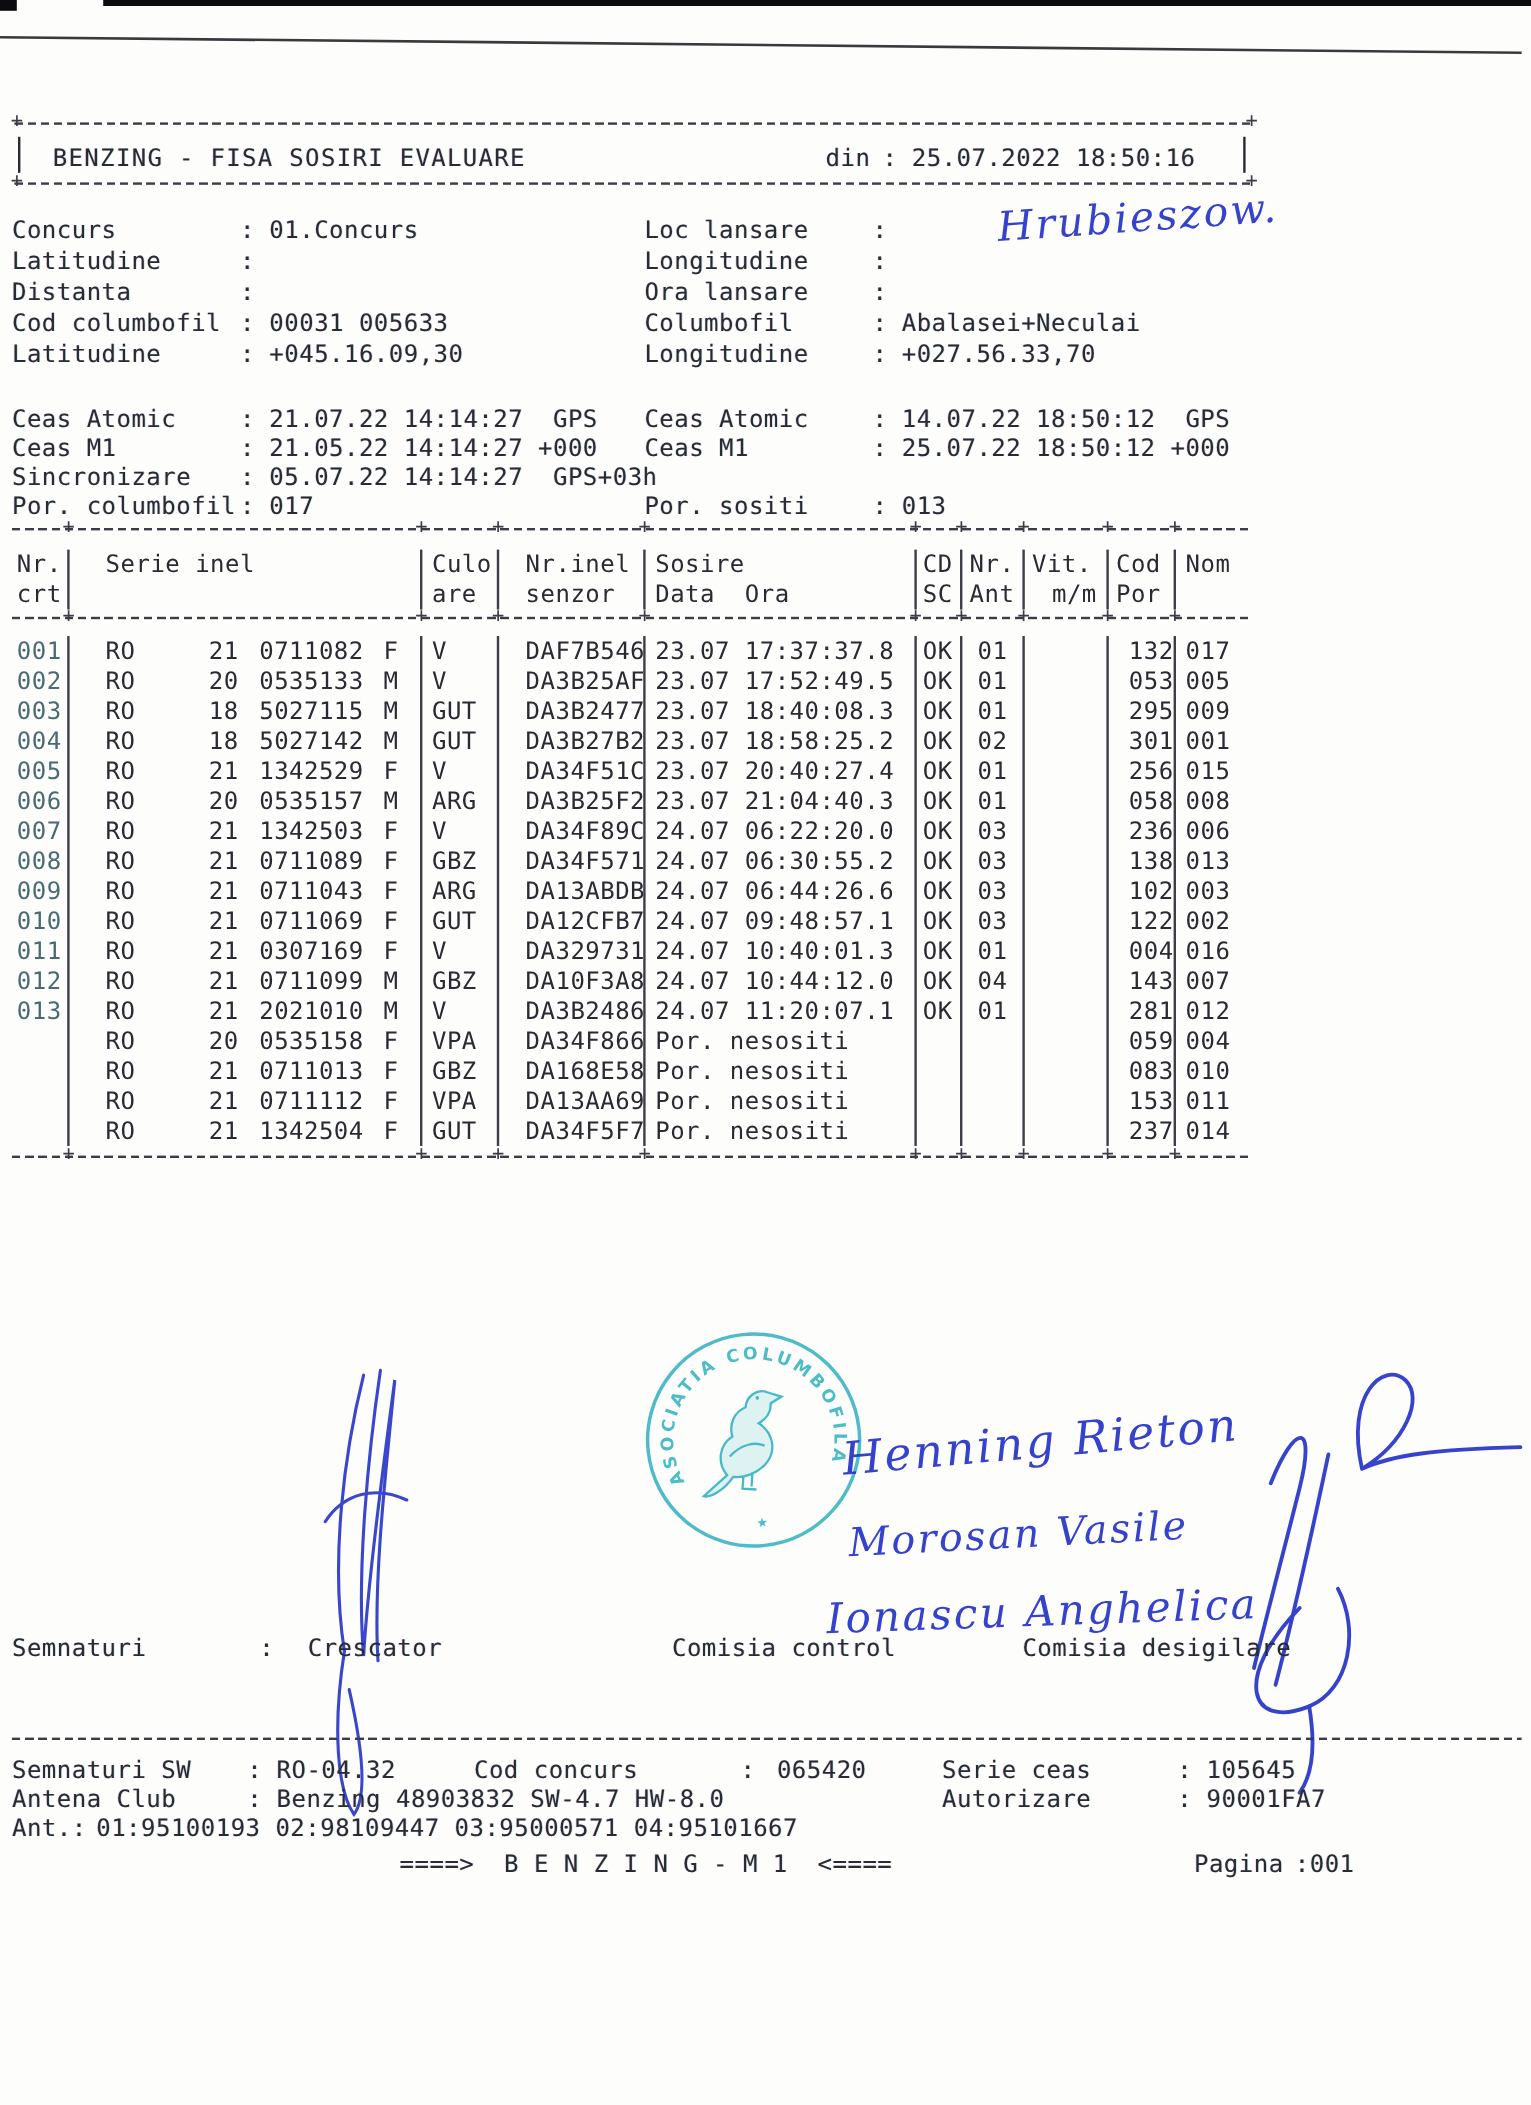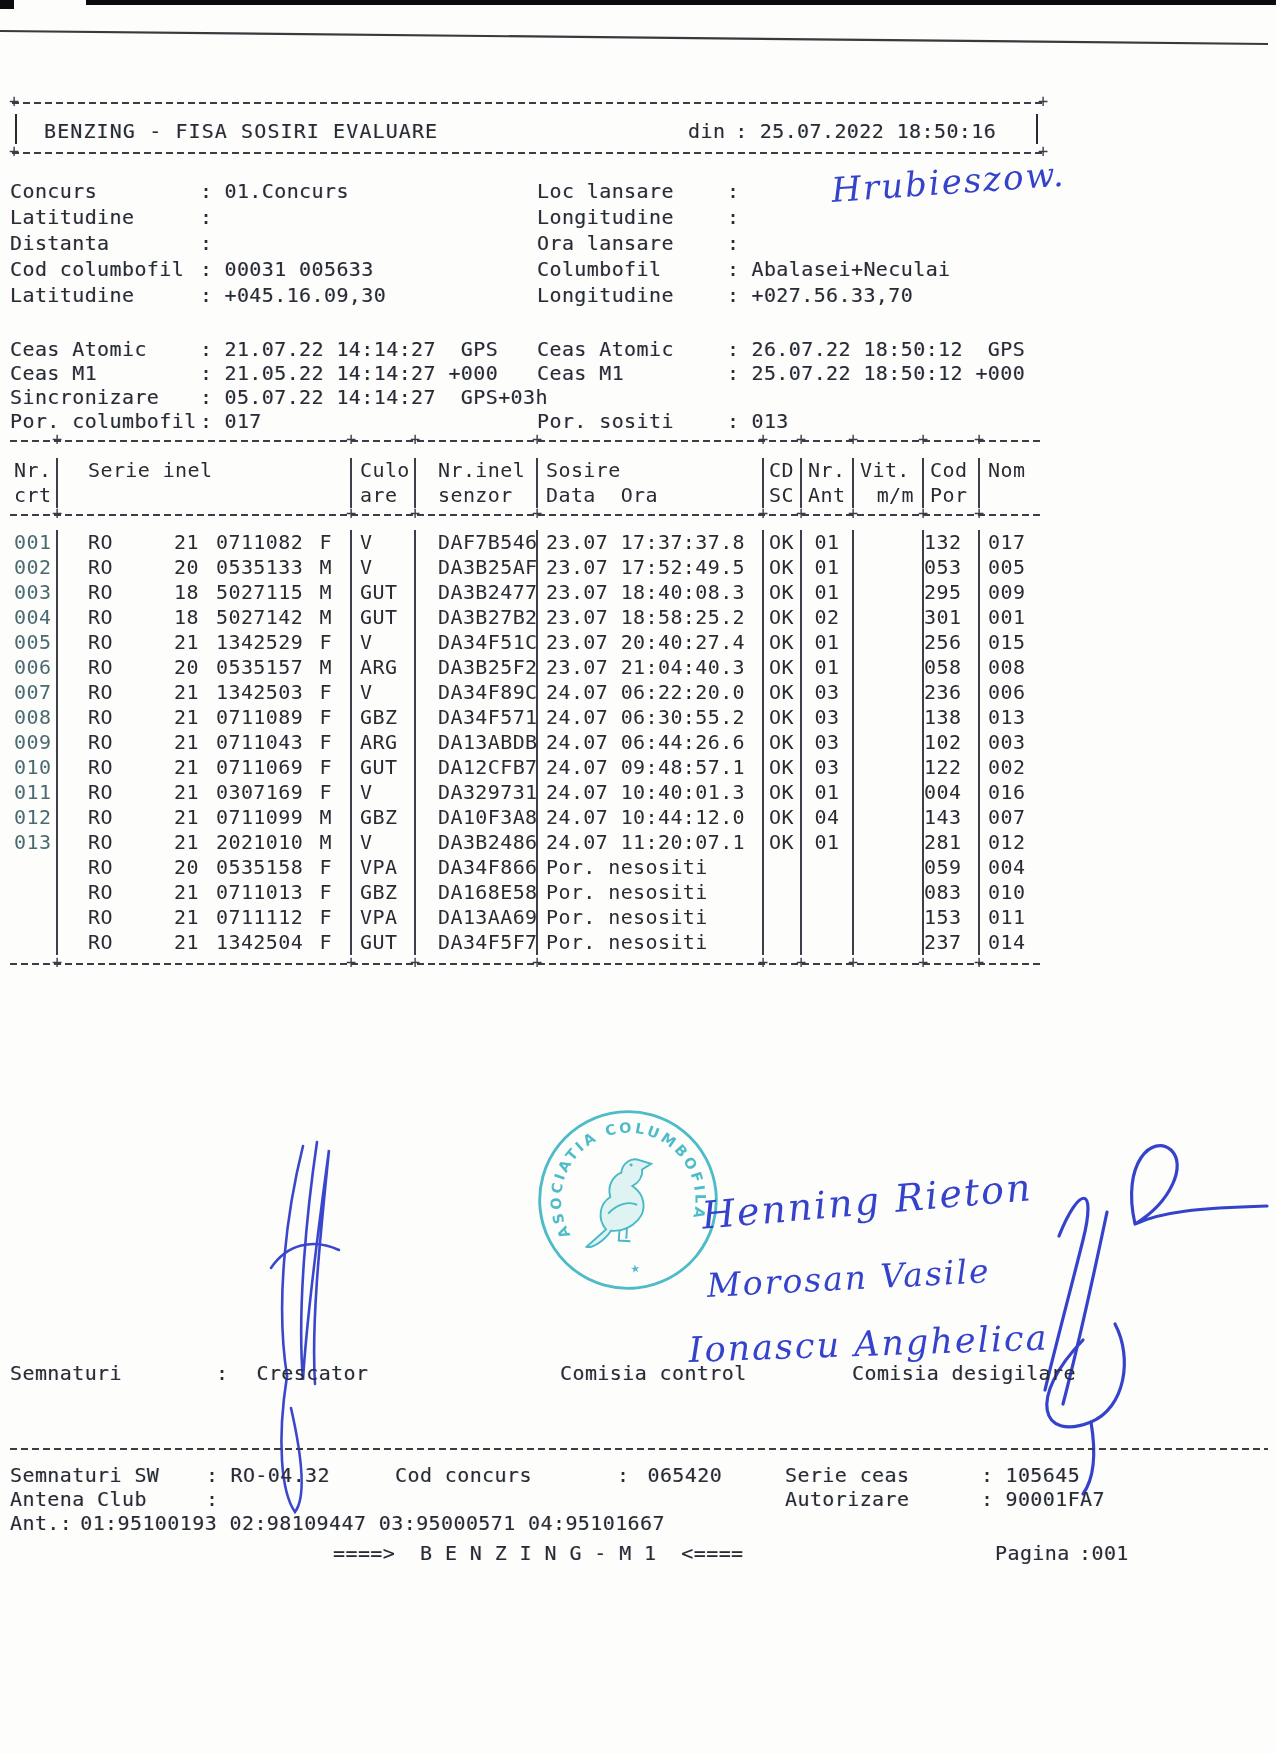--- a/index.html
+++ b/index.html
@@ -35,21 +35,21 @@
   .s-x{margin-left:auto;padding-right:18px}
   .h-culo,.t-culo{padding-left:8px}
   .h-senzor,.t-senzor{padding-left:22px}
   .h-sosire,.t-sosire{padding-left:8px}
   .h-cdsc,.t-cdsc{padding-left:5px}
   .h-ant{padding-left:6px}
   .t-ant{text-align:center}
   .h-vit{padding-left:6px}
   .h-vit .l2{text-align:right;padding-right:8px}
   .h-cod{padding-left:6px}
-  .t-cod{text-align:left}
+  .t-cod{text-align:right}
   .h-nom,.t-nom{padding-left:8px}
   
   .ink{color:#2533c8;font-family:"DejaVu Serif","Liberation Serif",serif;font-style:italic;
        letter-spacing:2px;opacity:.92;white-space:pre}
   .title{letter-spacing:1.1px}
   svg{display:block}
 </style>
 </head>
 <body>
 
@@ -86,21 +86,21 @@
 <div class="abs print kv" style="left:537px;top:256px"><span class="k kw">Columbofil</span><span class="colon"></span><span class="v">Abalasei+Neculai</span></div>
 <div class="abs print kv" style="left:537px;top:282px"><span class="k kw">Longitudine</span><span class="colon"></span><span class="v">+027.56.33,70</span></div>
 
 <div class="abs ink" style="left:830px;top:170px;font-size:34px;transform:rotate(-4deg);transform-origin:left top">Hrubieszow.</div>
 
 <div class="abs print kv" style="left:10px;top:336px"><span class="k kw">Ceas Atomic</span><span class="colon"></span><span class="v">21.07.22 14:14:27  GPS</span></div>
 <div class="abs print kv" style="left:10px;top:360px"><span class="k kw">Ceas M1</span><span class="colon"></span><span class="v">21.05.22 14:14:27 +000</span></div>
 <div class="abs print kv" style="left:10px;top:384px"><span class="k kw">Sincronizare</span><span class="colon"></span><span class="v">05.07.22 14:14:27  GPS+03h</span></div>
 <div class="abs print kv" style="left:10px;top:408px"><span class="k kw">Por. columbofil</span><span class="colon"></span><span class="v">017</span></div>
 
-<div class="abs print kv" style="left:537px;top:336px"><span class="k kw">Ceas Atomic</span><span class="colon"></span><span class="v">26.07.22 18:50:12  GPS</span></div>
+<div class="abs print kv" style="left:537px;top:336px"><span class="k kw">Ceas Atomic</span><span class="colon"></span><span class="v">14.07.22 18:50:12  GPS</span></div>
 <div class="abs print kv" style="left:537px;top:360px"><span class="k kw">Ceas M1</span><span class="colon"></span><span class="v">25.07.22 18:50:12 +000</span></div>
 <div class="abs print kv" style="left:537px;top:408px"><span class="k kw">Por. sositi</span><span class="colon"></span><span class="v">013</span></div>
 
 <div id="arrtable">
   <div class="dash t-dash">
       <span class="plus" style="left: 42px;">+</span>
       <span class="plus" style="left: 336px;">+</span>
       <span class="plus" style="left: 400px;">+</span>
       <span class="plus" style="left: 522px;">+</span>
       <span class="plus" style="left: 748px;">+</span>
@@ -180,19 +180,19 @@
 </div>
 <div class="abs print" style="left:560px;top:1360px">Comisia control</div>
 <div class="abs print" style="left:852px;top:1360px">Comisia desigilare</div>
 
 <div class="abs dash" style="left:10px;top:1444px;width:1258px"></div>
 
 <div class="abs print kv" style="left:10px;top:1462px"><span class="k" style="width:196px">Semnaturi SW</span><span class="colon"></span><span class="v">RO-04.32</span></div>
 <div class="abs print kv" style="left:395px;top:1462px"><span class="k" style="width:222px">Cod concurs</span><span class="colon"></span><span class="v" style="padding-left:18px">065420</span></div>
 <div class="abs print kv" style="left:785px;top:1462px"><span class="k" style="width:196px">Serie ceas</span><span class="colon"></span><span class="v">105645</span></div>
 
-<div class="abs print kv" style="left:10px;top:1486px"><span class="k" style="width:196px">Antena Club</span><span class="colon"></span></div>
+<div class="abs print kv" style="left:10px;top:1486px"><span class="k" style="width:196px">Antena Club</span><span class="colon"></span><span class="v">Benzing 48903832 SW-4.7 HW-8.0</span></div>
 <div class="abs print kv" style="left:785px;top:1486px"><span class="k" style="width:196px">Autorizare</span><span class="colon"></span><span class="v">90001FA7</span></div>
 
 <div class="abs print kv" style="left:10px;top:1510px"><span class="k">Ant.</span><span class="colon"></span><span class="v" style="padding-left:8px">01:95100193 02:98109447 03:95000571 04:95101667</span></div>
 
 <div class="abs print" style="left:333px;top:1540px">====&gt;  B E N Z I N G - M 1  &lt;====</div>
 <div class="abs print kv" style="left:995px;top:1540px"><span class="k" style="width:84px">Pagina</span><span class="colon"></span><span class="v" style="padding-left:0">001</span></div>
 
 </body></html>

